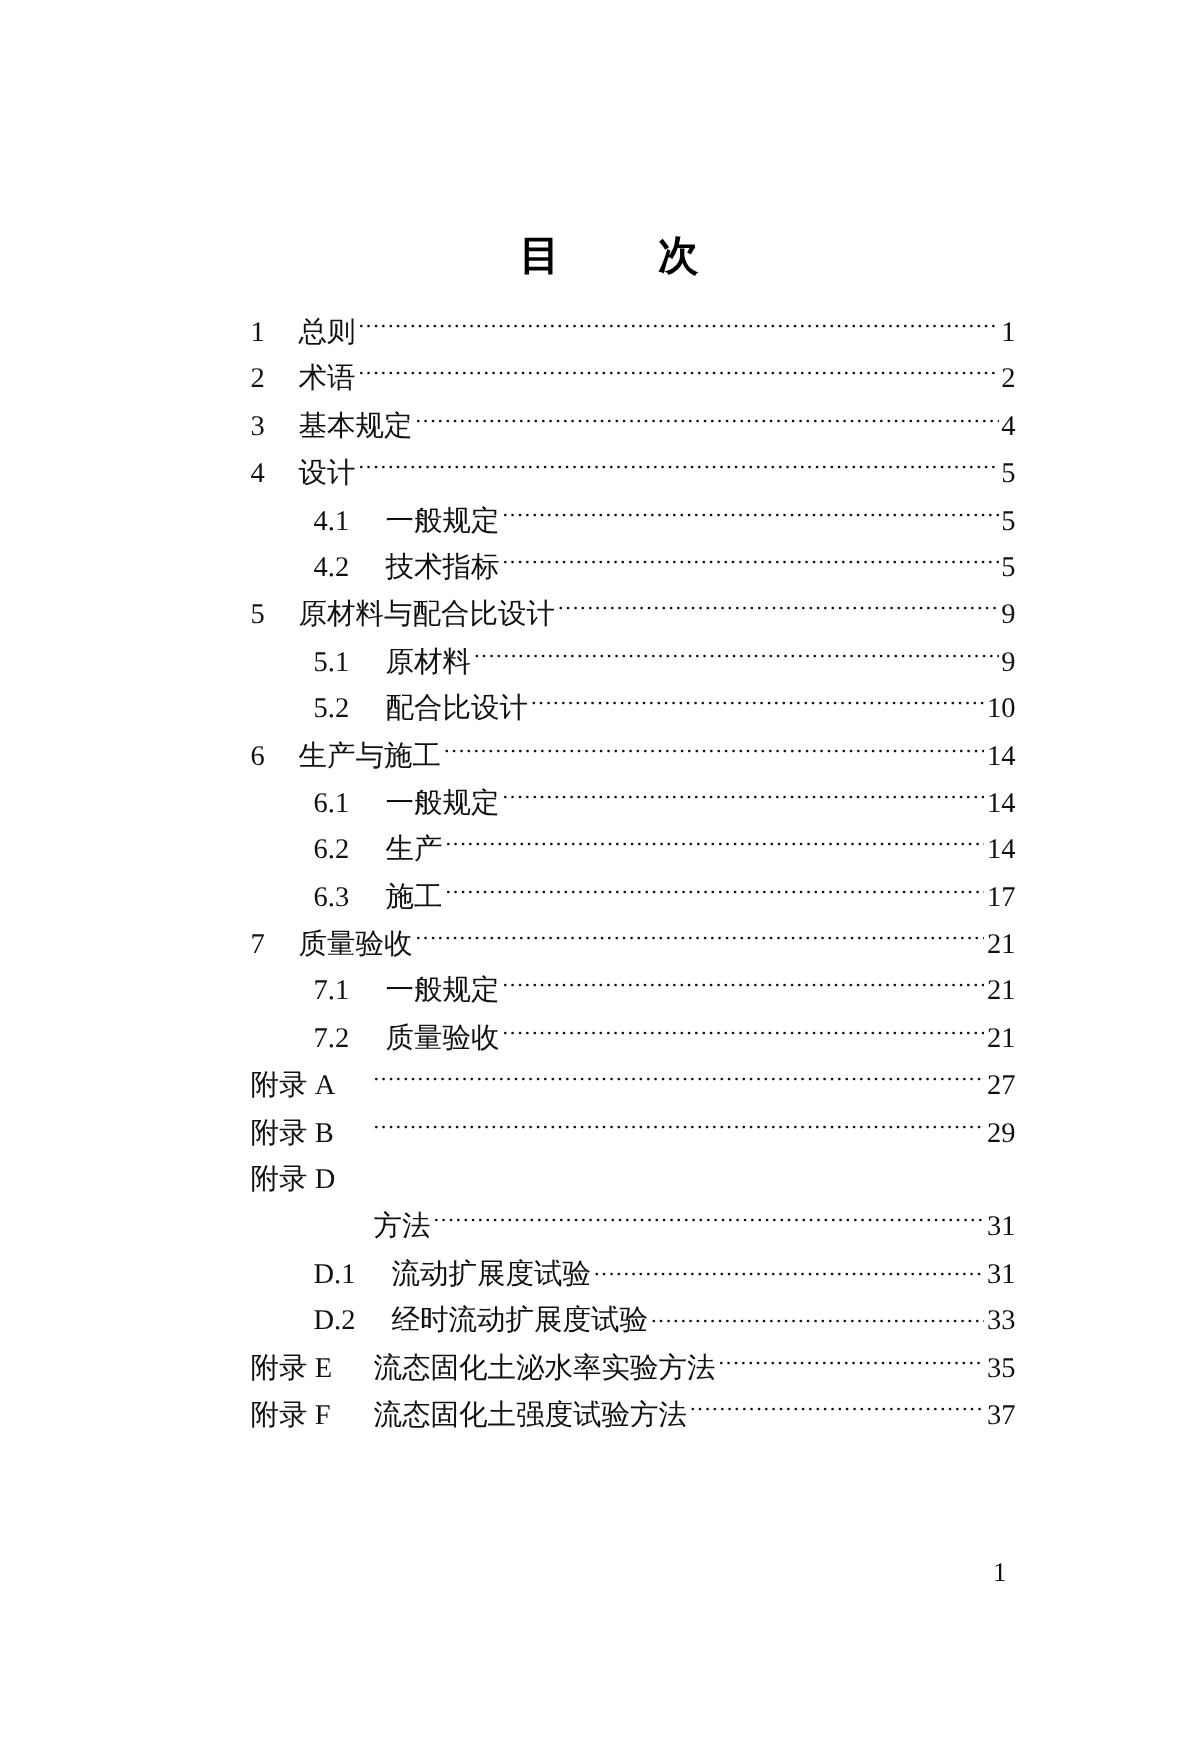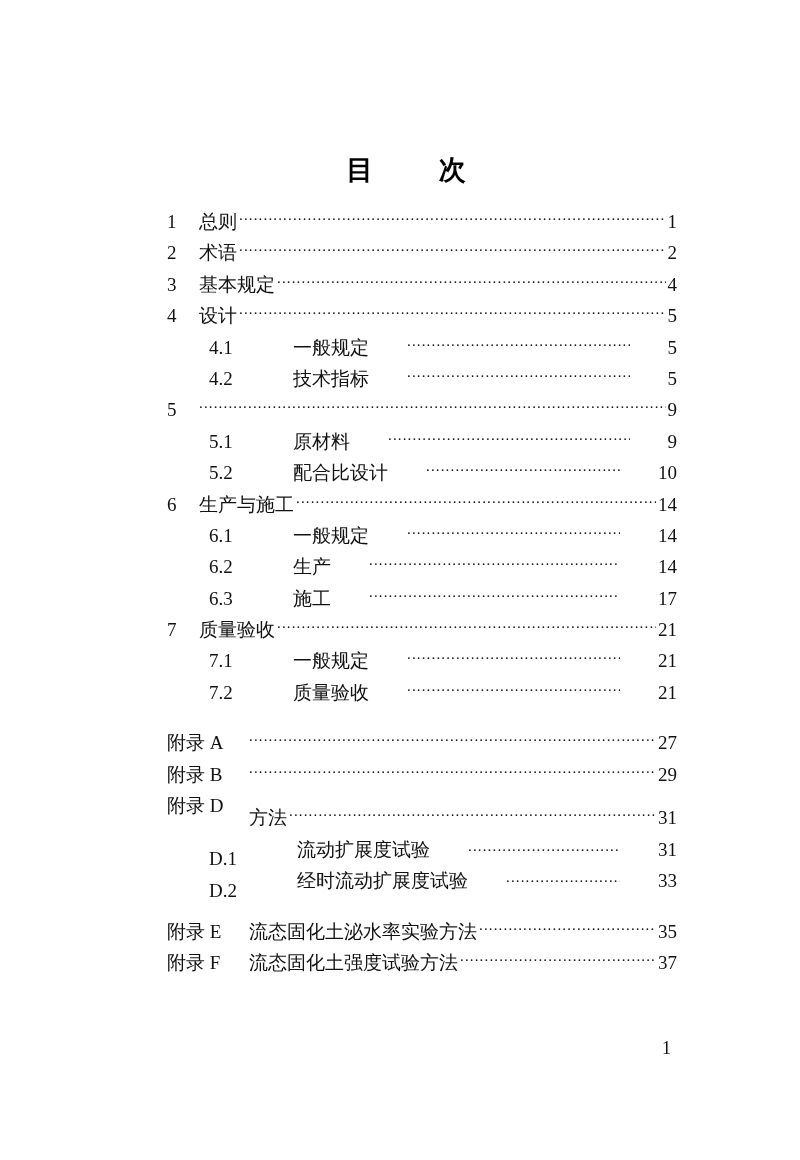--- a/index.html
+++ b/index.html
@@ -14,26 +14,26 @@
     font-family: "DejaVu Sans", sans-serif;
     font-weight: bold; font-size: 27px; letter-spacing: 28px;
     color: #000;
   }
   .toc { position: absolute; left: 167px; top: 206px; width: 510px; }
   .row {
     position: relative; height: 31.4px; line-height: 31.4px;
     font-size: 19px; display: flex; align-items: baseline;
     white-space: nowrap;
   }
-  .row.l2 { padding-left: 42px; gap: 36px; }
+  .row.l2 { padding-left: 42px; }
   .row.l2.app { padding-left: 42px; align-items: center; }
   .num { display: inline-block; }
   .row.l1 .num { width: 32px; }
   .row.l2 .num { width: 48px; }
-  .row.app .num { width: 82px; margin-top: 19px; }
+  .row.app .num { width: 82px; }
   .row.l2.app .num { width: 52px; }
   .label { flex: 0 0 auto; padding-right: 2px; }
   .leader {
     flex: 1 1 auto; overflow: hidden; height: 1em; position: relative; top: 0;
   }
   .leader::before {
     content: ". . . . . . . . . . . . . . . . . . . . . . . . . . . . . . . . . . . . . . . . . . . . . . . . . . . . . . . . . . . . . . . . . . . . . . . . . . . . . . . . . . . . . . . . . . . . . . . . . . . . . . . . . . . . . . . . . . . . . . . . . . . . . . . . . . . . . . . . . . . . . . . . . . . . . . . . . . . . . . . . . . . . . . . . . . . . . . . . . . . . . . . . . . . . . . . . . . . . . . . . . . . . . . . . . . . . . . . . . . . . . . . .";
     letter-spacing: -1.3px; font-size: 15px; line-height: 31.4px;
     position: absolute; left: 0; top: -9px; white-space: nowrap;
   }
@@ -80,20 +80,21 @@
     <span class="page">5</span>
   </div>
   <div class="row l2">
     <span class="num">4.2</span>
     <span class="label">技术指标</span>
     <span class="leader"></span>
     <span class="page">5</span>
   </div>
   <div class="row l1">
     <span class="num">5</span>
+    <span class="label">原材料与配合比设计</span>
     <span class="leader"></span>
     <span class="page">9</span>
   </div>
   <div class="row l2">
     <span class="num">5.1</span>
     <span class="label">原材料</span>
     <span class="leader"></span>
     <span class="page">9</span>
   </div>
   <div class="row l2">

